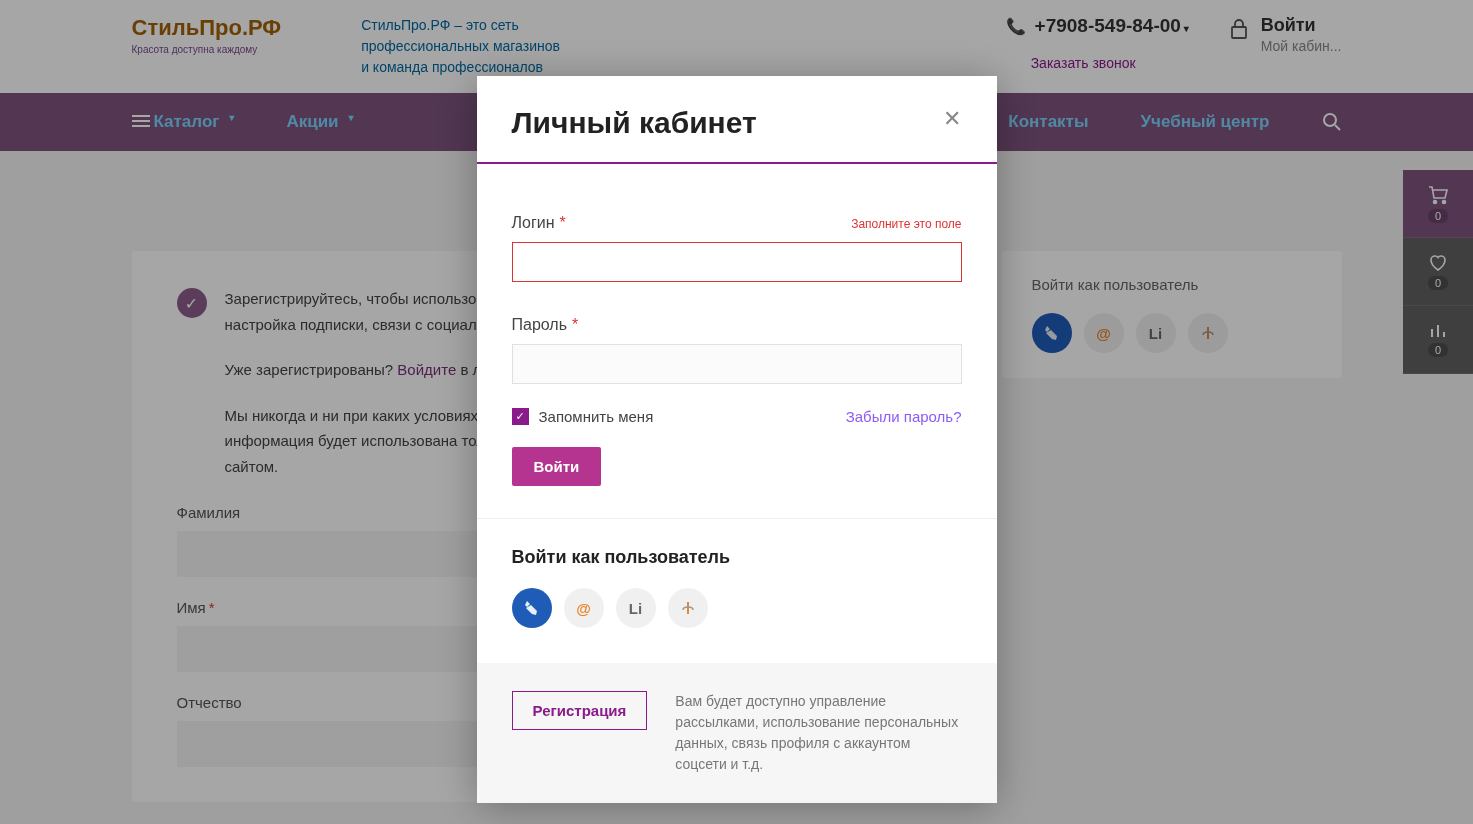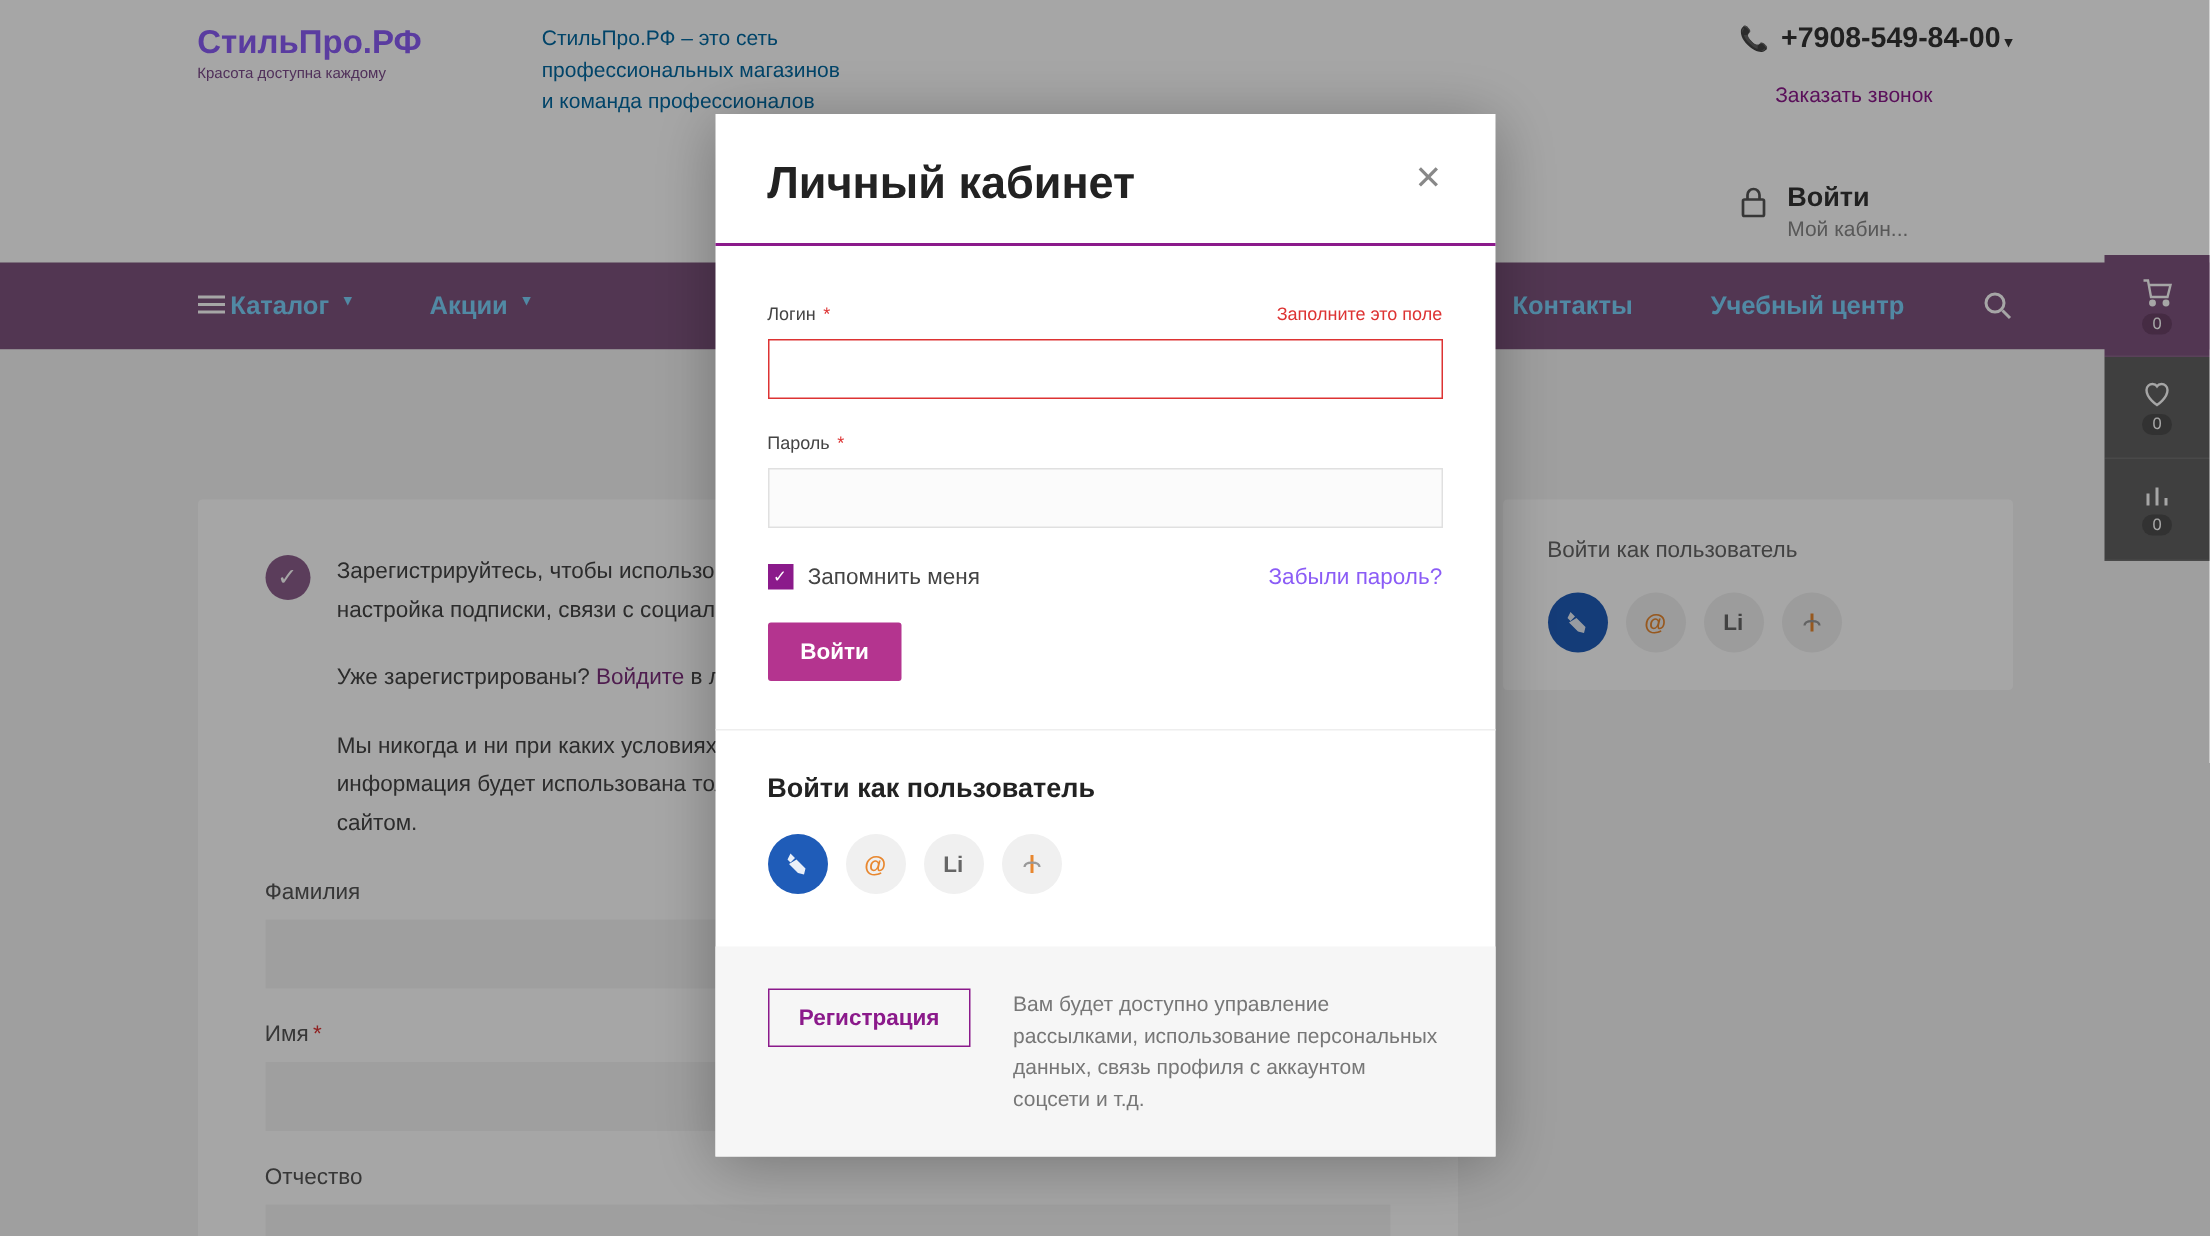--- a/index.html
+++ b/index.html
@@ -4,24 +4,24 @@
   <style>
     * { margin: 0; padding: 0; box-sizing: border-box; }
     body { font-family: Arial, sans-serif; background: #fff; width: 1473px; height: 824px; overflow: hidden; position: relative; }
     
     .page-overlay { position: fixed; inset: 0; background: rgba(0,0,0,0.35); z-index: 100; }
     
     
     .header { background: #fff; padding: 15px 0; display: flex; align-items: flex-start; }
     .container { max-width: 1260px; margin: 0 auto; width: 100%; padding: 0 25px; }
     .header-inner { display: flex; align-items: flex-start; gap: 80px; }
-    .logo { color: #8b5cf6; font-weight: bold; font-size: 22px; }
+    .logo { color: #a16207; font-weight: bold; font-size: 22px; }
     .logo-sub { font-size: 10px; color: #7b4a8a; margin-top: 3px; }
     .tagline { color: #0369a1; font-size: 14px; line-height: 1.5; max-width: 200px; }
-    .header-right { margin-left: auto; display: flex; gap: 50px; align-items: flex-start; flex-direction: column; }
+    .header-right { margin-left: auto; display: flex; gap: 40px; align-items: flex-start; }
     .phone-block { text-align: left; }
     .phone { font-size: 19px; font-weight: bold; color: #333; }
     .phone::before { content: "📞"; margin-right: 8px; font-size: 16px; }
     .phone::after { content: " ▾"; font-size: 10px; }
     .callback { color: #8b1a8b; font-size: 14px; margin-top: 18px; padding-left: 24px; cursor: pointer; }
     .login-block { display: flex; gap: 12px; align-items: flex-start; }
     .lock-icon { font-size: 18px; color: #444; margin-top: 3px; }
     .login-text { font-size: 18px; color: #333; font-weight: bold; }
     .cabinet-text { font-size: 14px; color: #888; margin-top: 2px; }
     
@@ -66,21 +66,21 @@
     
     
     .modal { position: fixed; top: 76px; left: 50%; transform: translateX(-50%); width: 520px; background: #fff; z-index: 200; box-shadow: 0 5px 40px rgba(0,0,0,0.3); }
     .modal-header { padding: 30px 35px 22px; display: flex; justify-content: space-between; align-items: flex-start; }
     .modal-title { font-size: 30px; font-weight: bold; color: #222; }
     .modal-close { font-size: 22px; color: #888; cursor: pointer; font-weight: 300; }
     .modal-divider { height: 2px; background: #8b1a8b; }
     .modal-body { padding: 30px 35px 35px; }
     
     .m-label-row { display: flex; justify-content: space-between; align-items: baseline; margin: 8px 0 10px; }
-    .m-label { color: #444; font-size: 12px; }
+    .m-label { color: #444; font-size: 16px; margin-top: 12px; }
     .m-req { color: #d33; margin-left: 5px; }
     .m-error { color: #d33; font-size: 12px; }
     .m-input { width: 100%; height: 40px; background: #fbfbfb; border: 1px solid #e0e0e0; padding: 0 12px; font-size: 15px; }
     .m-input.error { border-color: #d33; background: #fff; }
     .m-group2 { margin-top: 22px; }
     
     .m-row { display: flex; justify-content: space-between; align-items: center; margin-top: 24px; }
     .m-remember { display: flex; align-items: center; gap: 10px; color: #444; font-size: 15px; }
     .m-check { width: 17px; height: 17px; background: #8b1a8b; display: flex; align-items: center; justify-content: center; color: #fff; font-size: 11px; }
     .m-forgot { color: #8b5cf6; font-size: 15px; cursor: pointer; }

